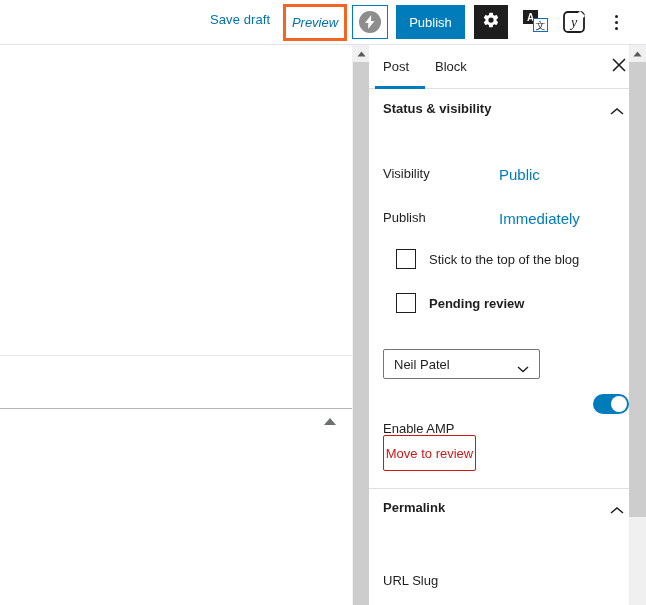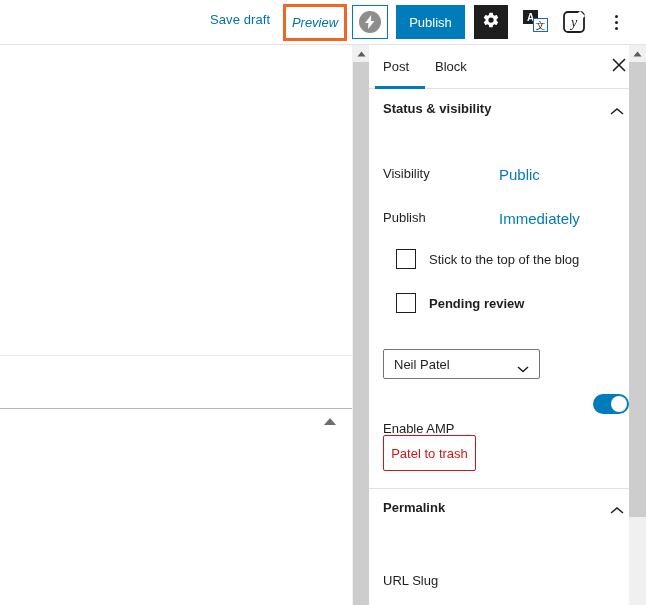--- a/index.html
+++ b/index.html
@@ -507,21 +507,21 @@
           <path d="M1 2 L6 6.5 L11 2" fill="none" stroke="#1e1e1e" stroke-width="1.4"></path>
         </svg>
       </span>
     </div>
 
     <div class="field-label" style="top:353px;">Enable AMP</div>
     <div class="toggle-wrap" style="top:349px;">
       <span class="toggle-knob"></span>
     </div>
 
-    <div class="trash-btn" style="top:390px;">Patel to trash</div>
+    <div class="trash-btn" style="top:390px;">Move to review</div>
 
     <div class="panel-div" style="top:443px;"></div>
 
     <div class="panel-header" style="top:443px;text-align:center;">
       <div class="panel-title">Permalink</div>
       <div class="panel-chevron">
         <svg width="14" height="9" viewBox="0 0 14 9" aria-hidden="true">
           <path d="M1 7 L7 2 L13 7" fill="none" stroke="#1e1e1e" stroke-width="1.5"></path>
         </svg>
       </div>

